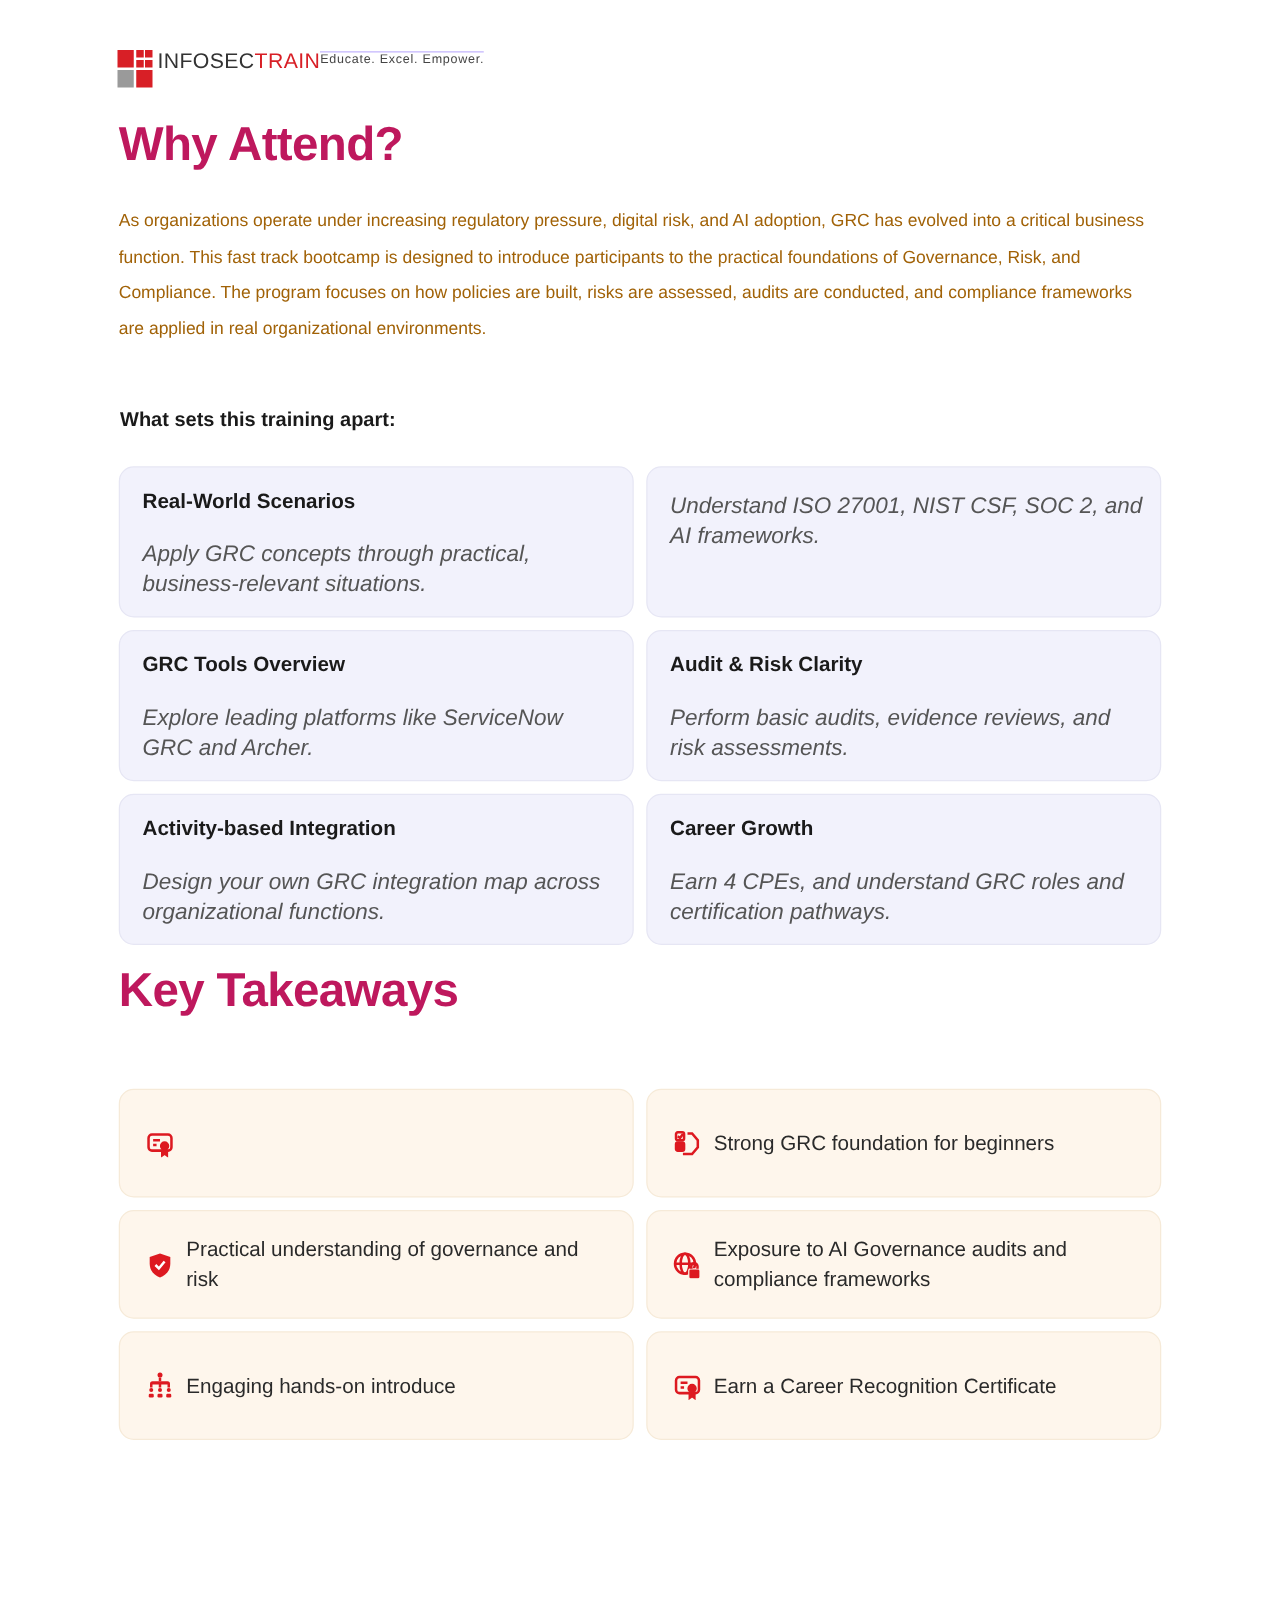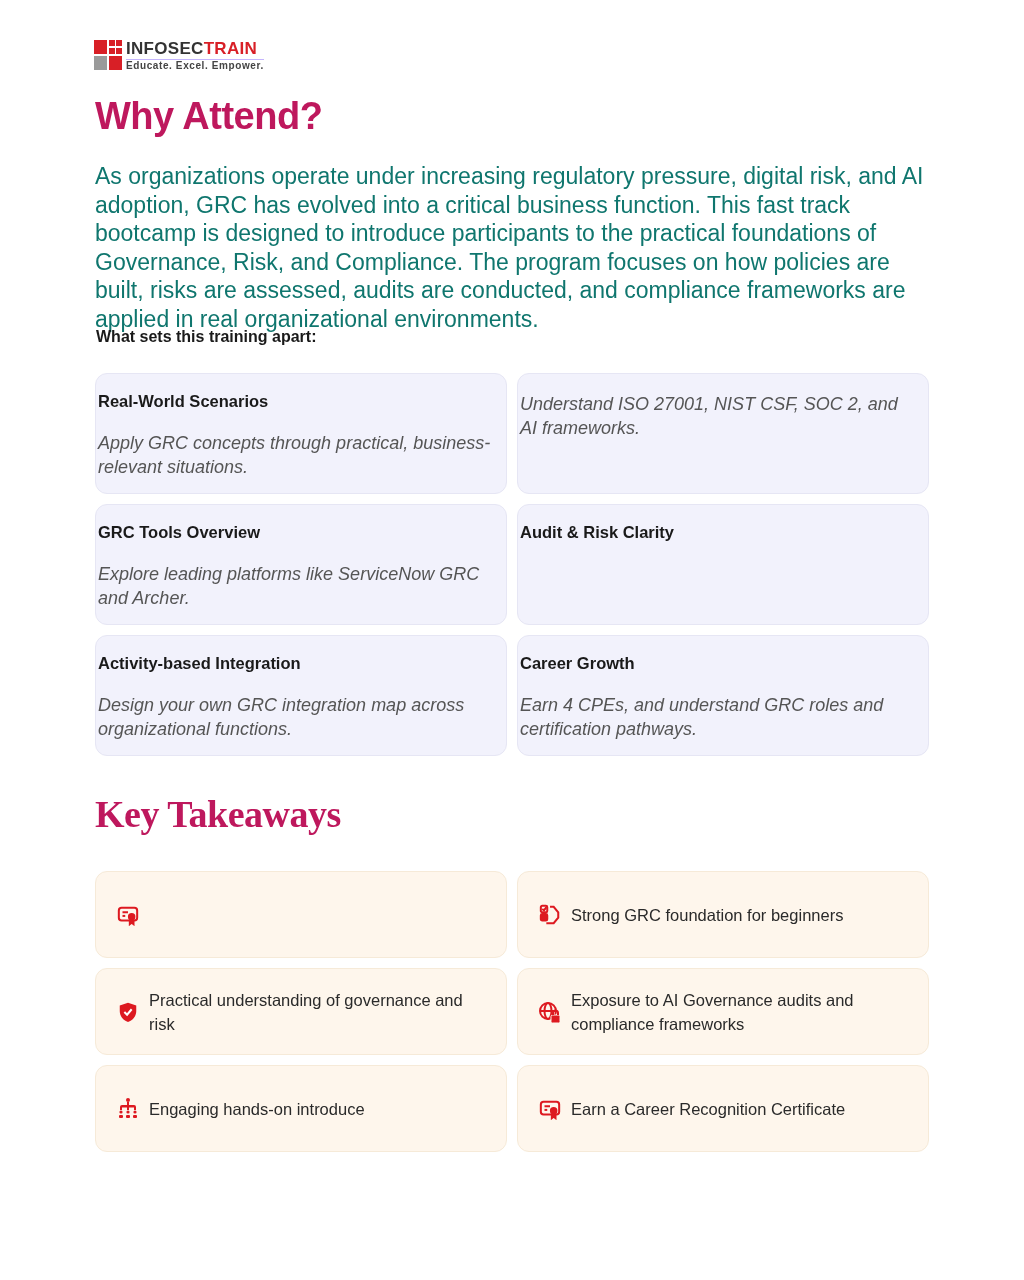--- a/index.html
+++ b/index.html
@@ -1,35 +1,35 @@
 <!DOCTYPE html>
 <html><head>
 <meta charset="utf-8">
 <style>
   * { box-sizing: border-box; margin: 0; padding: 0; }
   html, body { width: 1024px; height: 1280px; background: #ffffff; }
   body { font-family: "Liberation Sans", sans-serif; color: #333; position: relative; }
   .logo { position: absolute; left: 94px; top: 40px; display: flex; align-items: flex-start; gap: 4px; }
   .logo-mark { width: 28px; height: 30px; position: relative; }
   .logo-mark span { position: absolute; display: block; }
-  .logo-text { display: flex; flex-direction: column; font-weight: bold; }
+  .logo-text { display: flex; flex-direction: row; }
   .logo-name { font-size: 17px; letter-spacing: 0.3px; line-height: 18px; color: #333; }
   .logo-name .red { color: #d81f26; }
   .logo-tag { font-size: 10px; color: #444; letter-spacing: 0.6px; border-top: 1px solid #c4b5fd; line-height: 12px; margin-top: 1px; }
 
   h1 { position: absolute; left: 95px; font-size: 38px; font-weight: bold; color: #be185d; letter-spacing: -0.5px; }
   .h-why { top: 95px; }
-  .h-key { top: 792px; font-family: Liberation Serif, serif; }
+  .h-key { top: 772px; }
 
-  .intro { position: absolute; left: 95px; top: 162px; width: 830px; font-size: 23px; line-height: 28.6px; color: #0f766e; }
+  .intro { position: absolute; left: 95px; top: 162px; width: 830px; font-size: 14px; line-height: 28.6px; color: #a16207; }
   .subhead { position: absolute; left: 96px; top: 328px; font-size: 16px; font-weight: bold; color: #1a1a1a; }
 
   .grid { position: absolute; left: 95px; width: 834px; display: grid; grid-template-columns: 412px 412px; column-gap: 10px; }
   .features { top: 373px; row-gap: 10px; }
-  .feature { background: #f2f2fc; border: 1px solid #e6e6f4; border-radius: 12px; height: 121px; padding: 18px 14px 0 2px; }
+  .feature { background: #f2f2fc; border: 1px solid #e6e6f4; border-radius: 12px; height: 121px; padding: 18px 14px 0 18px; }
   .feature-title { font-size: 16.5px; font-weight: bold; color: #1a1a1a; margin-bottom: 20px; }
   .feature-desc { font-size: 18px; line-height: 24px; color: #555; font-style: italic; }
 
   .takeaways { top: 871px; row-gap: 10px; }
   .take { background: #fef6ec; border: 1px solid #f6ead8; border-radius: 12px; height: 87px; display: flex; align-items: center; padding: 0 20px; gap: 9px; }
   .take-icon { width: 24px; height: 24px; flex: 0 0 24px; display: flex; align-items: center; justify-content: center; }
   .take-text { font-size: 16.5px; line-height: 24px; color: #2a2a2a; }
 </style>
 </head>
 <body>
@@ -63,20 +63,21 @@
   </div>
   <div class="feature">
     <div class="feature-desc">Understand ISO 27001, NIST CSF, SOC 2, and AI frameworks.</div>
   </div>
   <div class="feature">
     <div class="feature-title">GRC Tools Overview</div>
     <div class="feature-desc">Explore leading platforms like ServiceNow GRC and Archer.</div>
   </div>
   <div class="feature">
     <div class="feature-title">Audit &amp; Risk Clarity</div>
+    <div class="feature-desc">Perform basic audits, evidence reviews, and risk assessments.</div>
   </div>
   <div class="feature">
     <div class="feature-title">Activity-based Integration</div>
     <div class="feature-desc">Design your own GRC integration map across organizational functions.</div>
   </div>
   <div class="feature">
     <div class="feature-title">Career Growth</div>
     <div class="feature-desc">Earn 4 CPEs, and understand GRC roles and certification pathways.</div>
   </div>
 </div>

